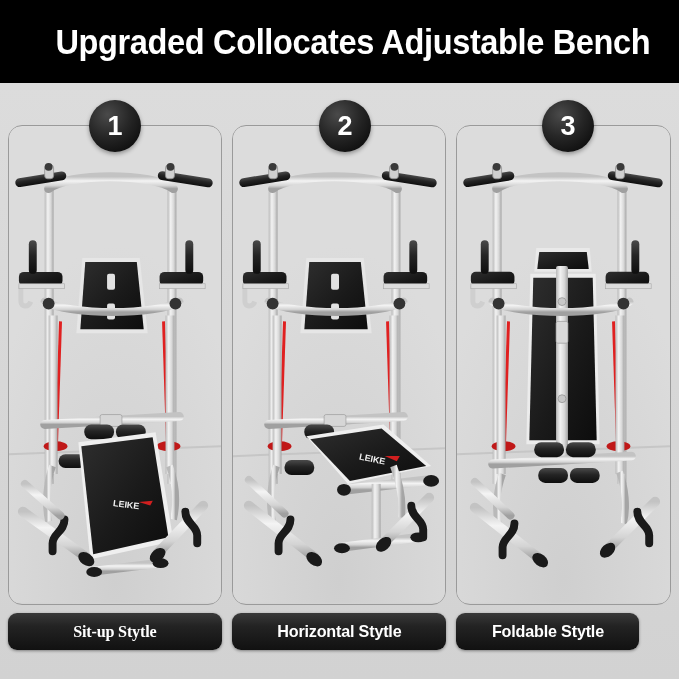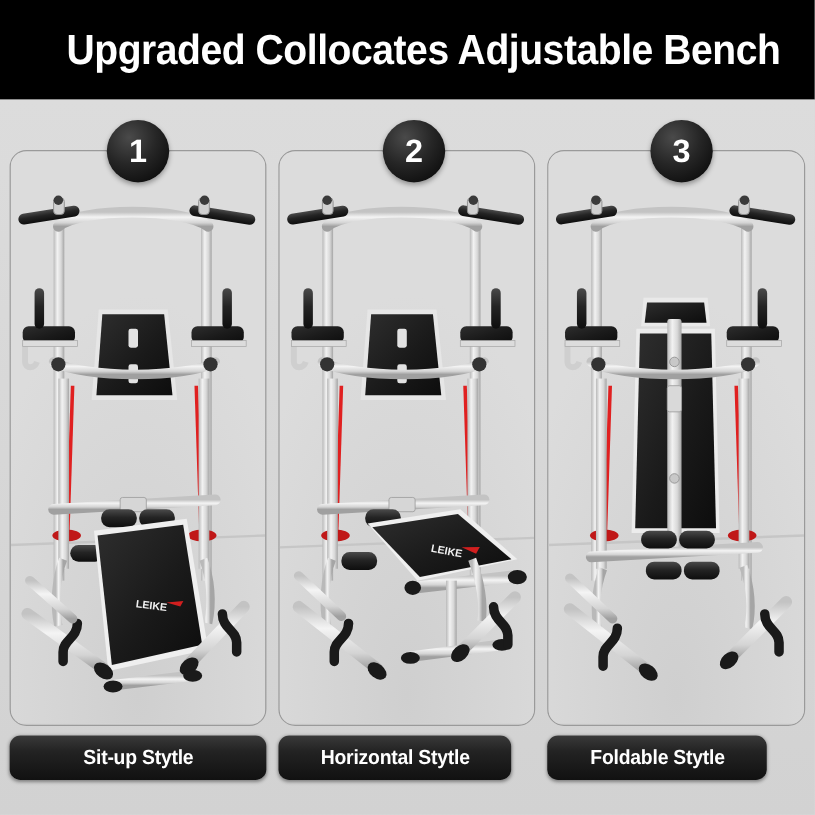--- a/index.html
+++ b/index.html
@@ -78,22 +78,22 @@
     display: flex; align-items: center; justify-content: center;
   }
   .caption-text {
     color: #fff;
     font-size: 17px;
     font-weight: bold;
     letter-spacing: -0.2px;
     transform: scaleX(0.95);
     white-space: nowrap;
   }
-  .cap-1 { left: 8px;   width: 214px; }
-  .cap-2 { left: 232px; width: 194px; }
+  .cap-1 { left: 8px;   width: 214px; font-family: Liberation Serif, serif; }
+  .cap-2 { left: 232px; width: 214px; }
   .cap-3 { left: 456px; width: 183px; }
 </style>
 </head>
 <body>
 
 <div class="title-bar">
   <div class="title-text">Upgraded Collocates Adjustable Bench</div>
 </div>
 
 <div class="stage">

